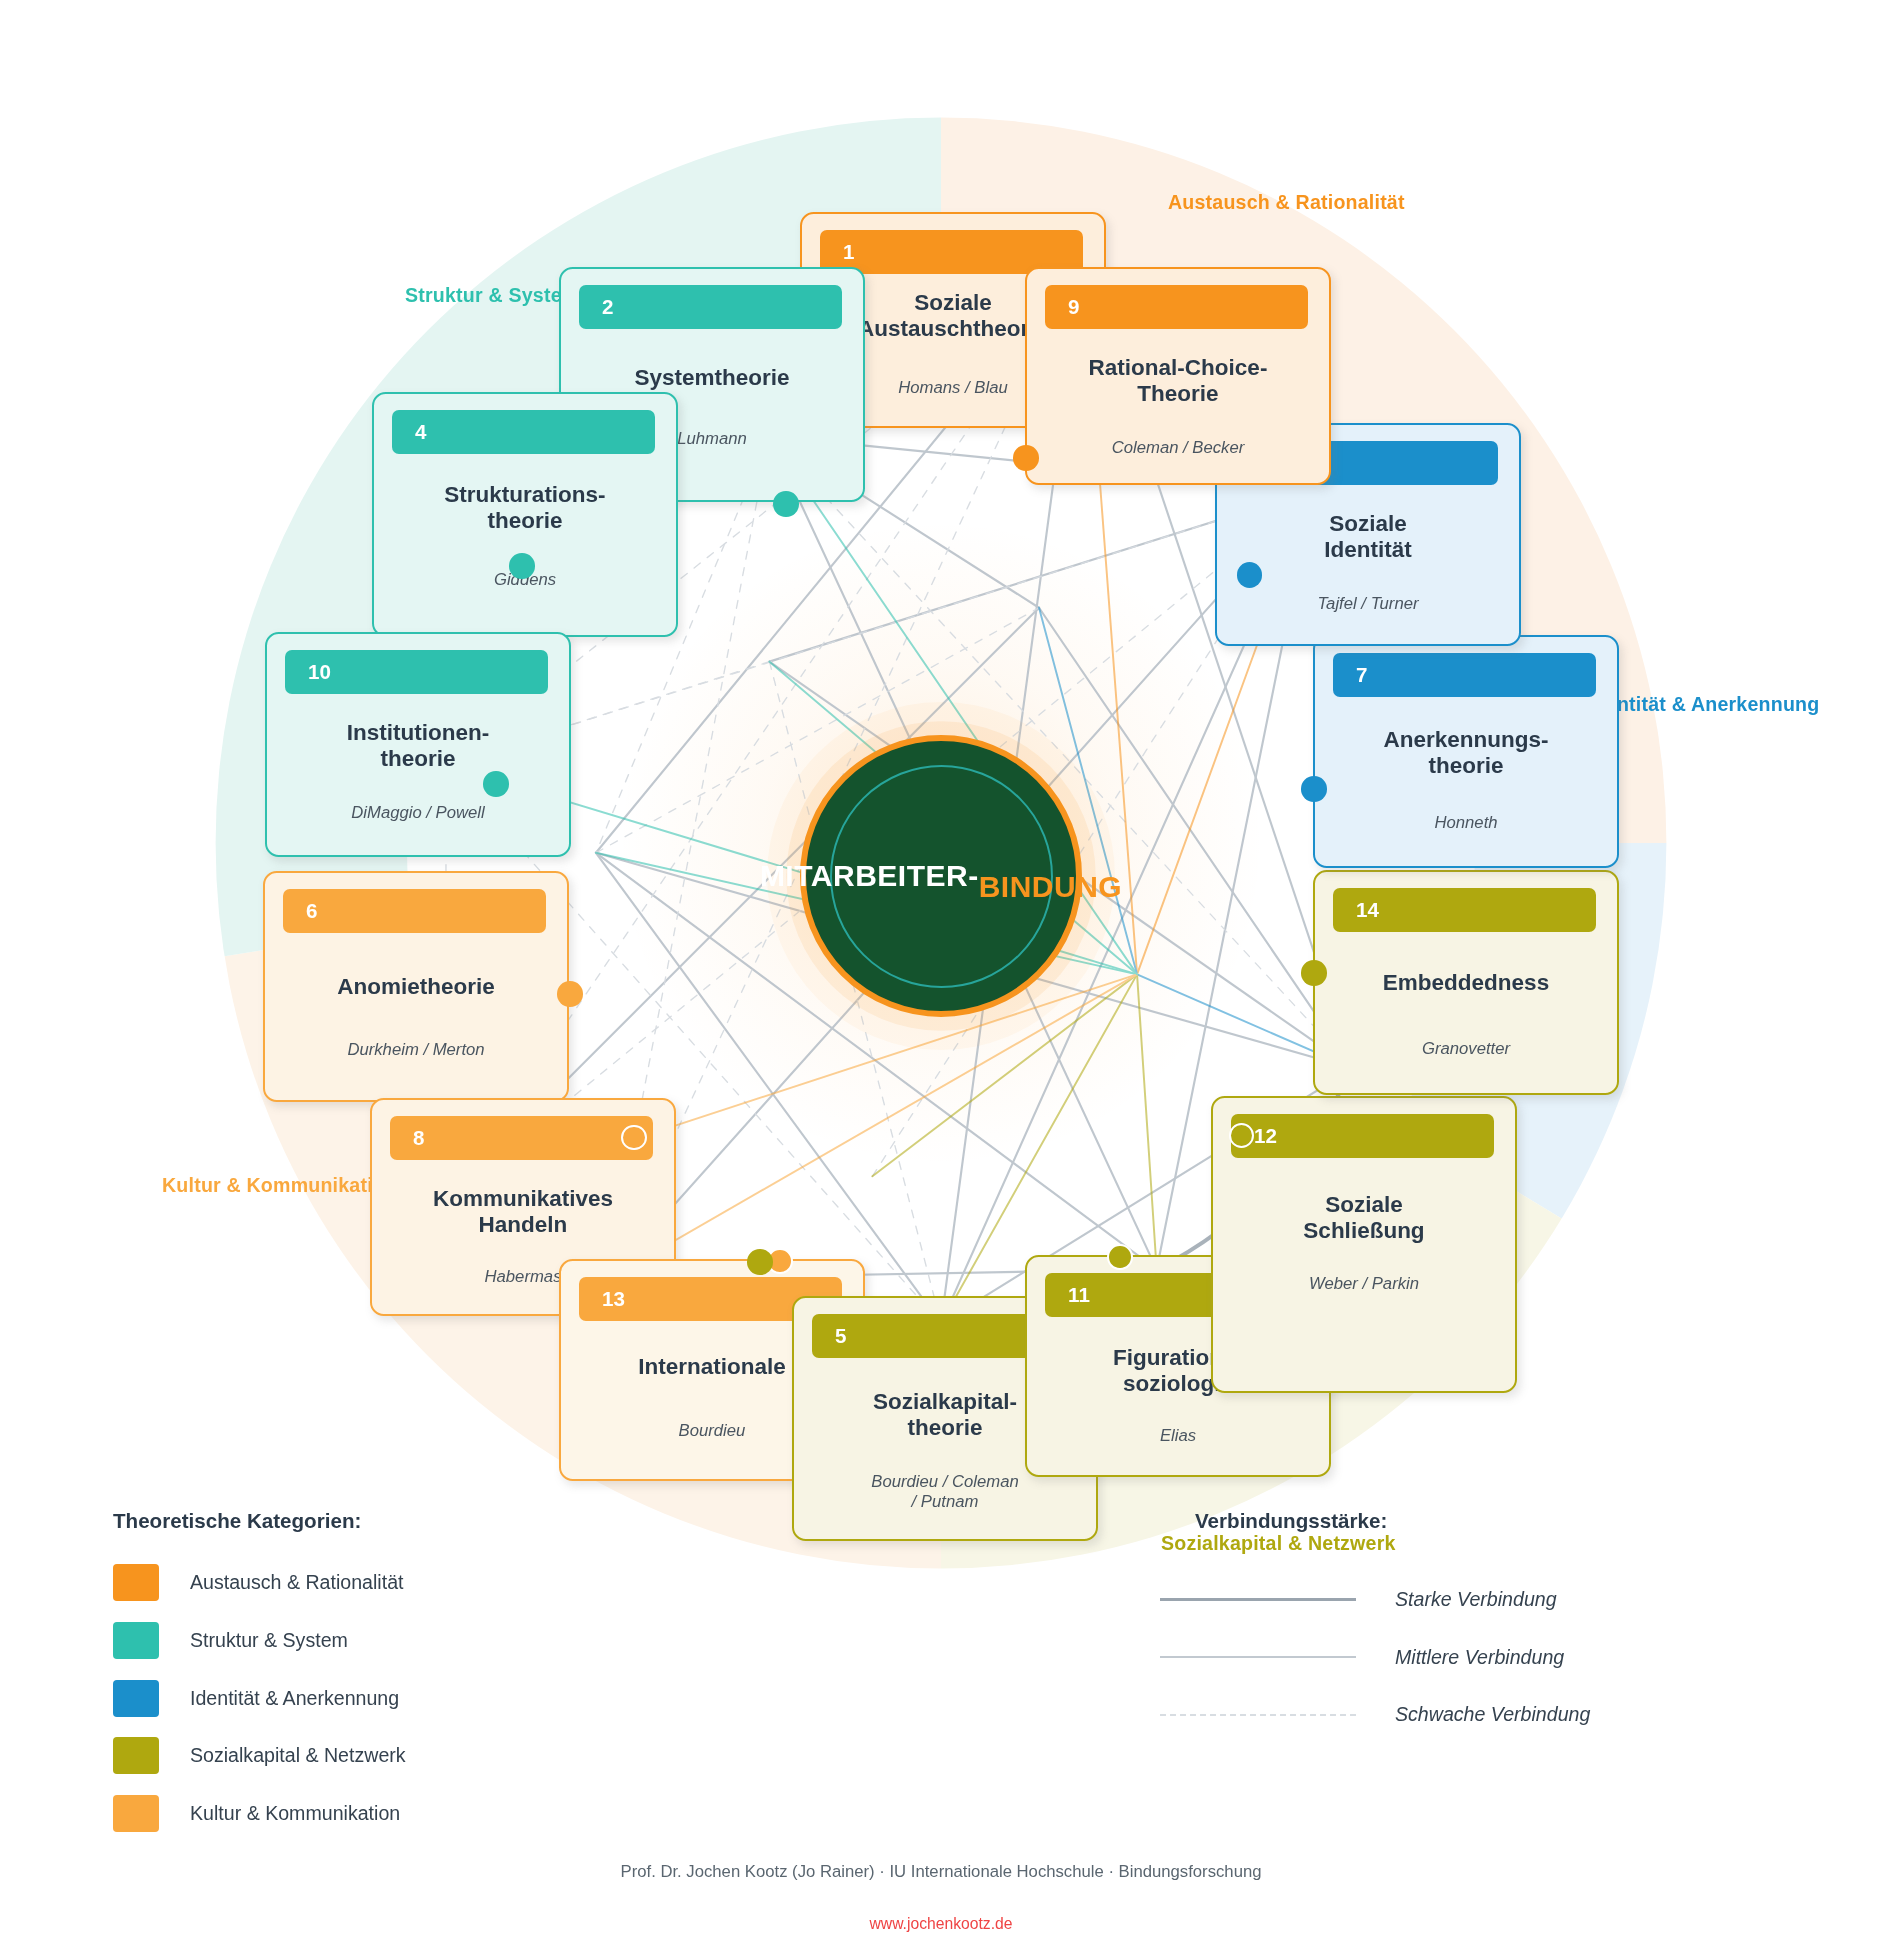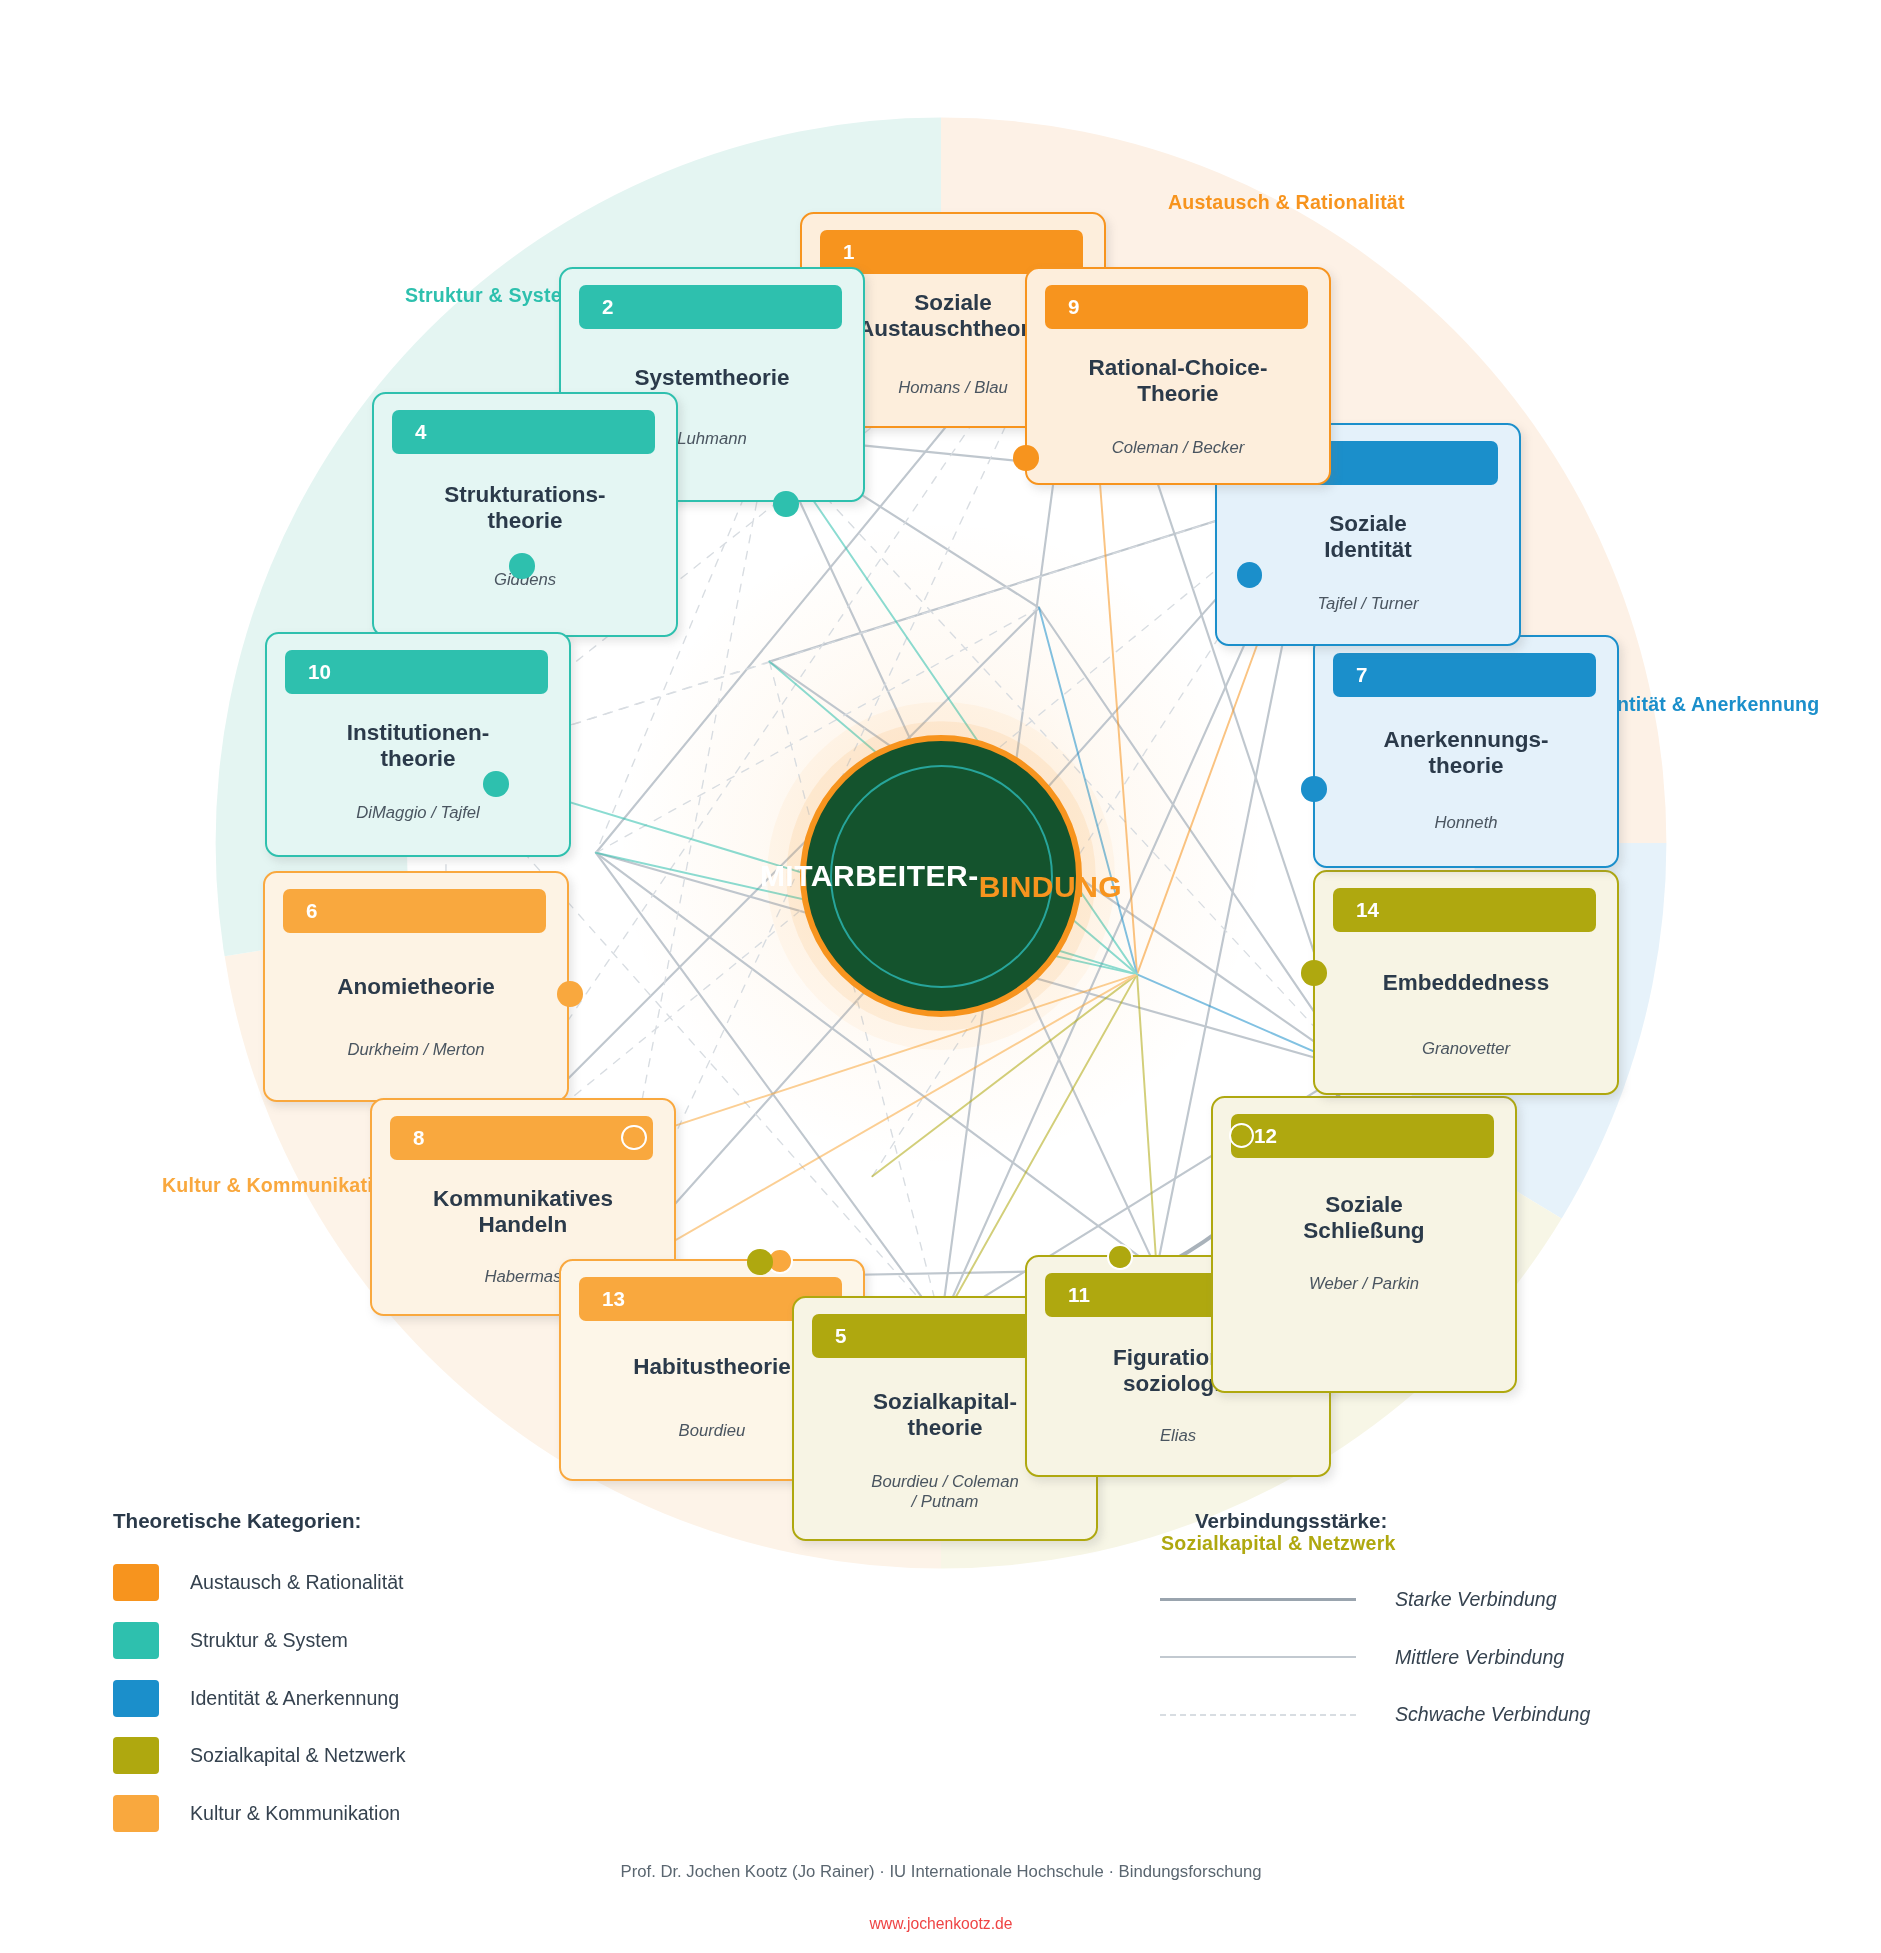--- a/index.html
+++ b/index.html
@@ -188,21 +188,21 @@
     <div class="ttl" style="top:88px;">Strukturations-<br>theorie</div>
     <div class="aut" style="top:176px;">Giddens</div>
     <div class="dot" style="left:135px;top:159px;background:#2EC0AE;"></div>
   </div>
 
   <div class="card" style="left:265px;top:632px;width:306px;height:225px;background:#E4F6F3;border-color:#2EC0AE;">
     <div class="badge" style="width:263px;background:#2EC0AE;">
         <span>10</span>
       </div>
     <div class="ttl" style="top:86px;">Institutionen-<br>theorie</div>
-    <div class="aut" style="top:169px;">DiMaggio / Tajfel</div>
+    <div class="aut" style="top:169px;">DiMaggio / Powell</div>
     <div class="dot" style="left:216px;top:137px;background:#2EC0AE;"></div>
   </div>
 
   <div class="card" style="left:263px;top:871px;width:306px;height:231px;background:#FDF3E4;border-color:#F9A83E;">
     <div class="badge" style="width:263px;background:#F9A83E;">
         <span>6</span>
       </div>
     <div class="ttl" style="top:101px;">Anomietheorie</div>
     <div class="aut" style="top:167px;">Durkheim / Merton</div>
     <div class="dot" style="left:292px;top:108px;background:#F9A83E;"></div>
@@ -214,21 +214,21 @@
       </div>
     <div class="ttl" style="top:86px;">Kommunikatives<br>Handeln</div>
     <div class="aut" style="top:167px;">Habermas</div>
     <div class="dot ring" style="left:249px;top:24.5px;background:#F9A83E;"></div>
   </div>
 
   <div class="card" style="left:559px;top:1259px;width:306px;height:222px;background:#FDF6E8;border-color:#F9A83E;">
     <div class="badge" style="width:263px;background:#F9A83E;">
         <span>13</span>
       </div>
-    <div class="ttl" style="top:93px;">Habitustheorie</div>
+    <div class="ttl" style="top:93px;">Internationale</div>
     <div class="aut" style="top:160px;">Bourdieu</div>
     <div class="dot ring" style="left:206px;top:-12.7px;background:#F9A83E;"></div>
   </div>
 
   <div class="card" style="left:792px;top:1296px;width:306px;height:245px;background:#F7F4E4;border-color:#AFA80F;">
     <div class="badge" style="width:263px;background:#AFA80F;">
         <span>5</span>
       </div>
     <div class="ttl" style="top:91px;">Sozialkapital-<br>theorie</div>
     <div class="aut" style="top:174px;">Bourdieu / Coleman<br>/ Putnam</div>

